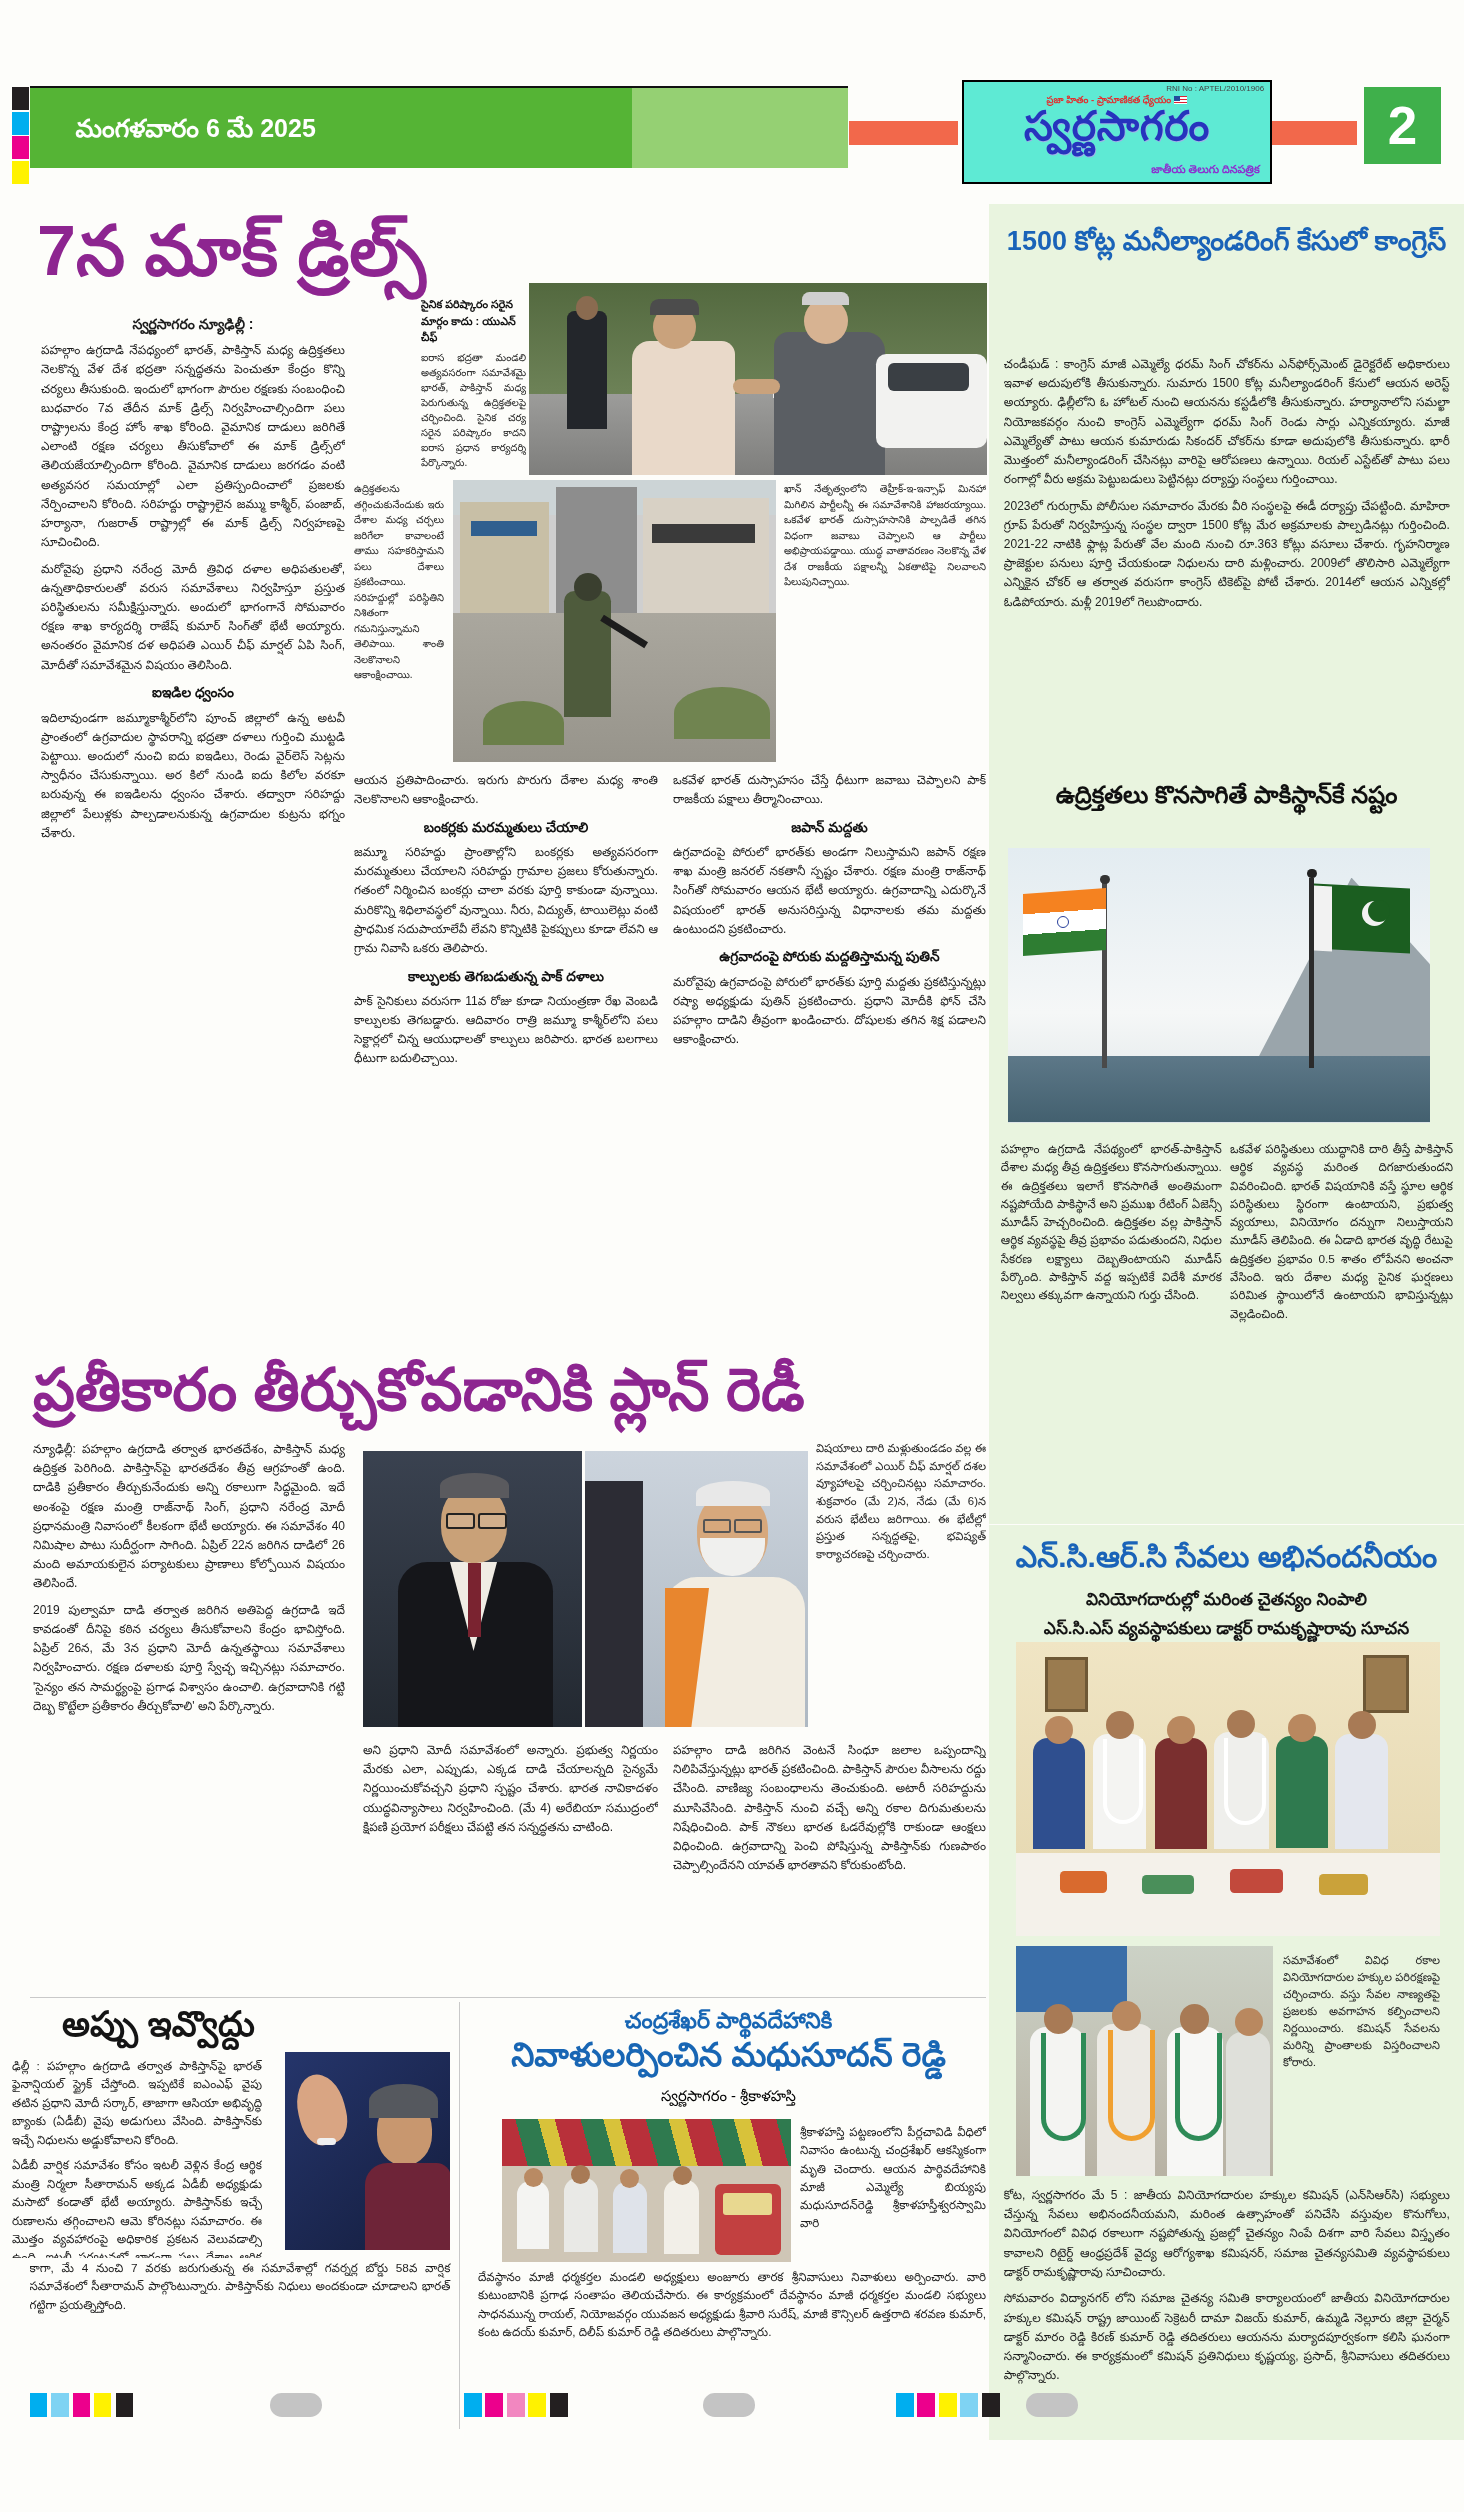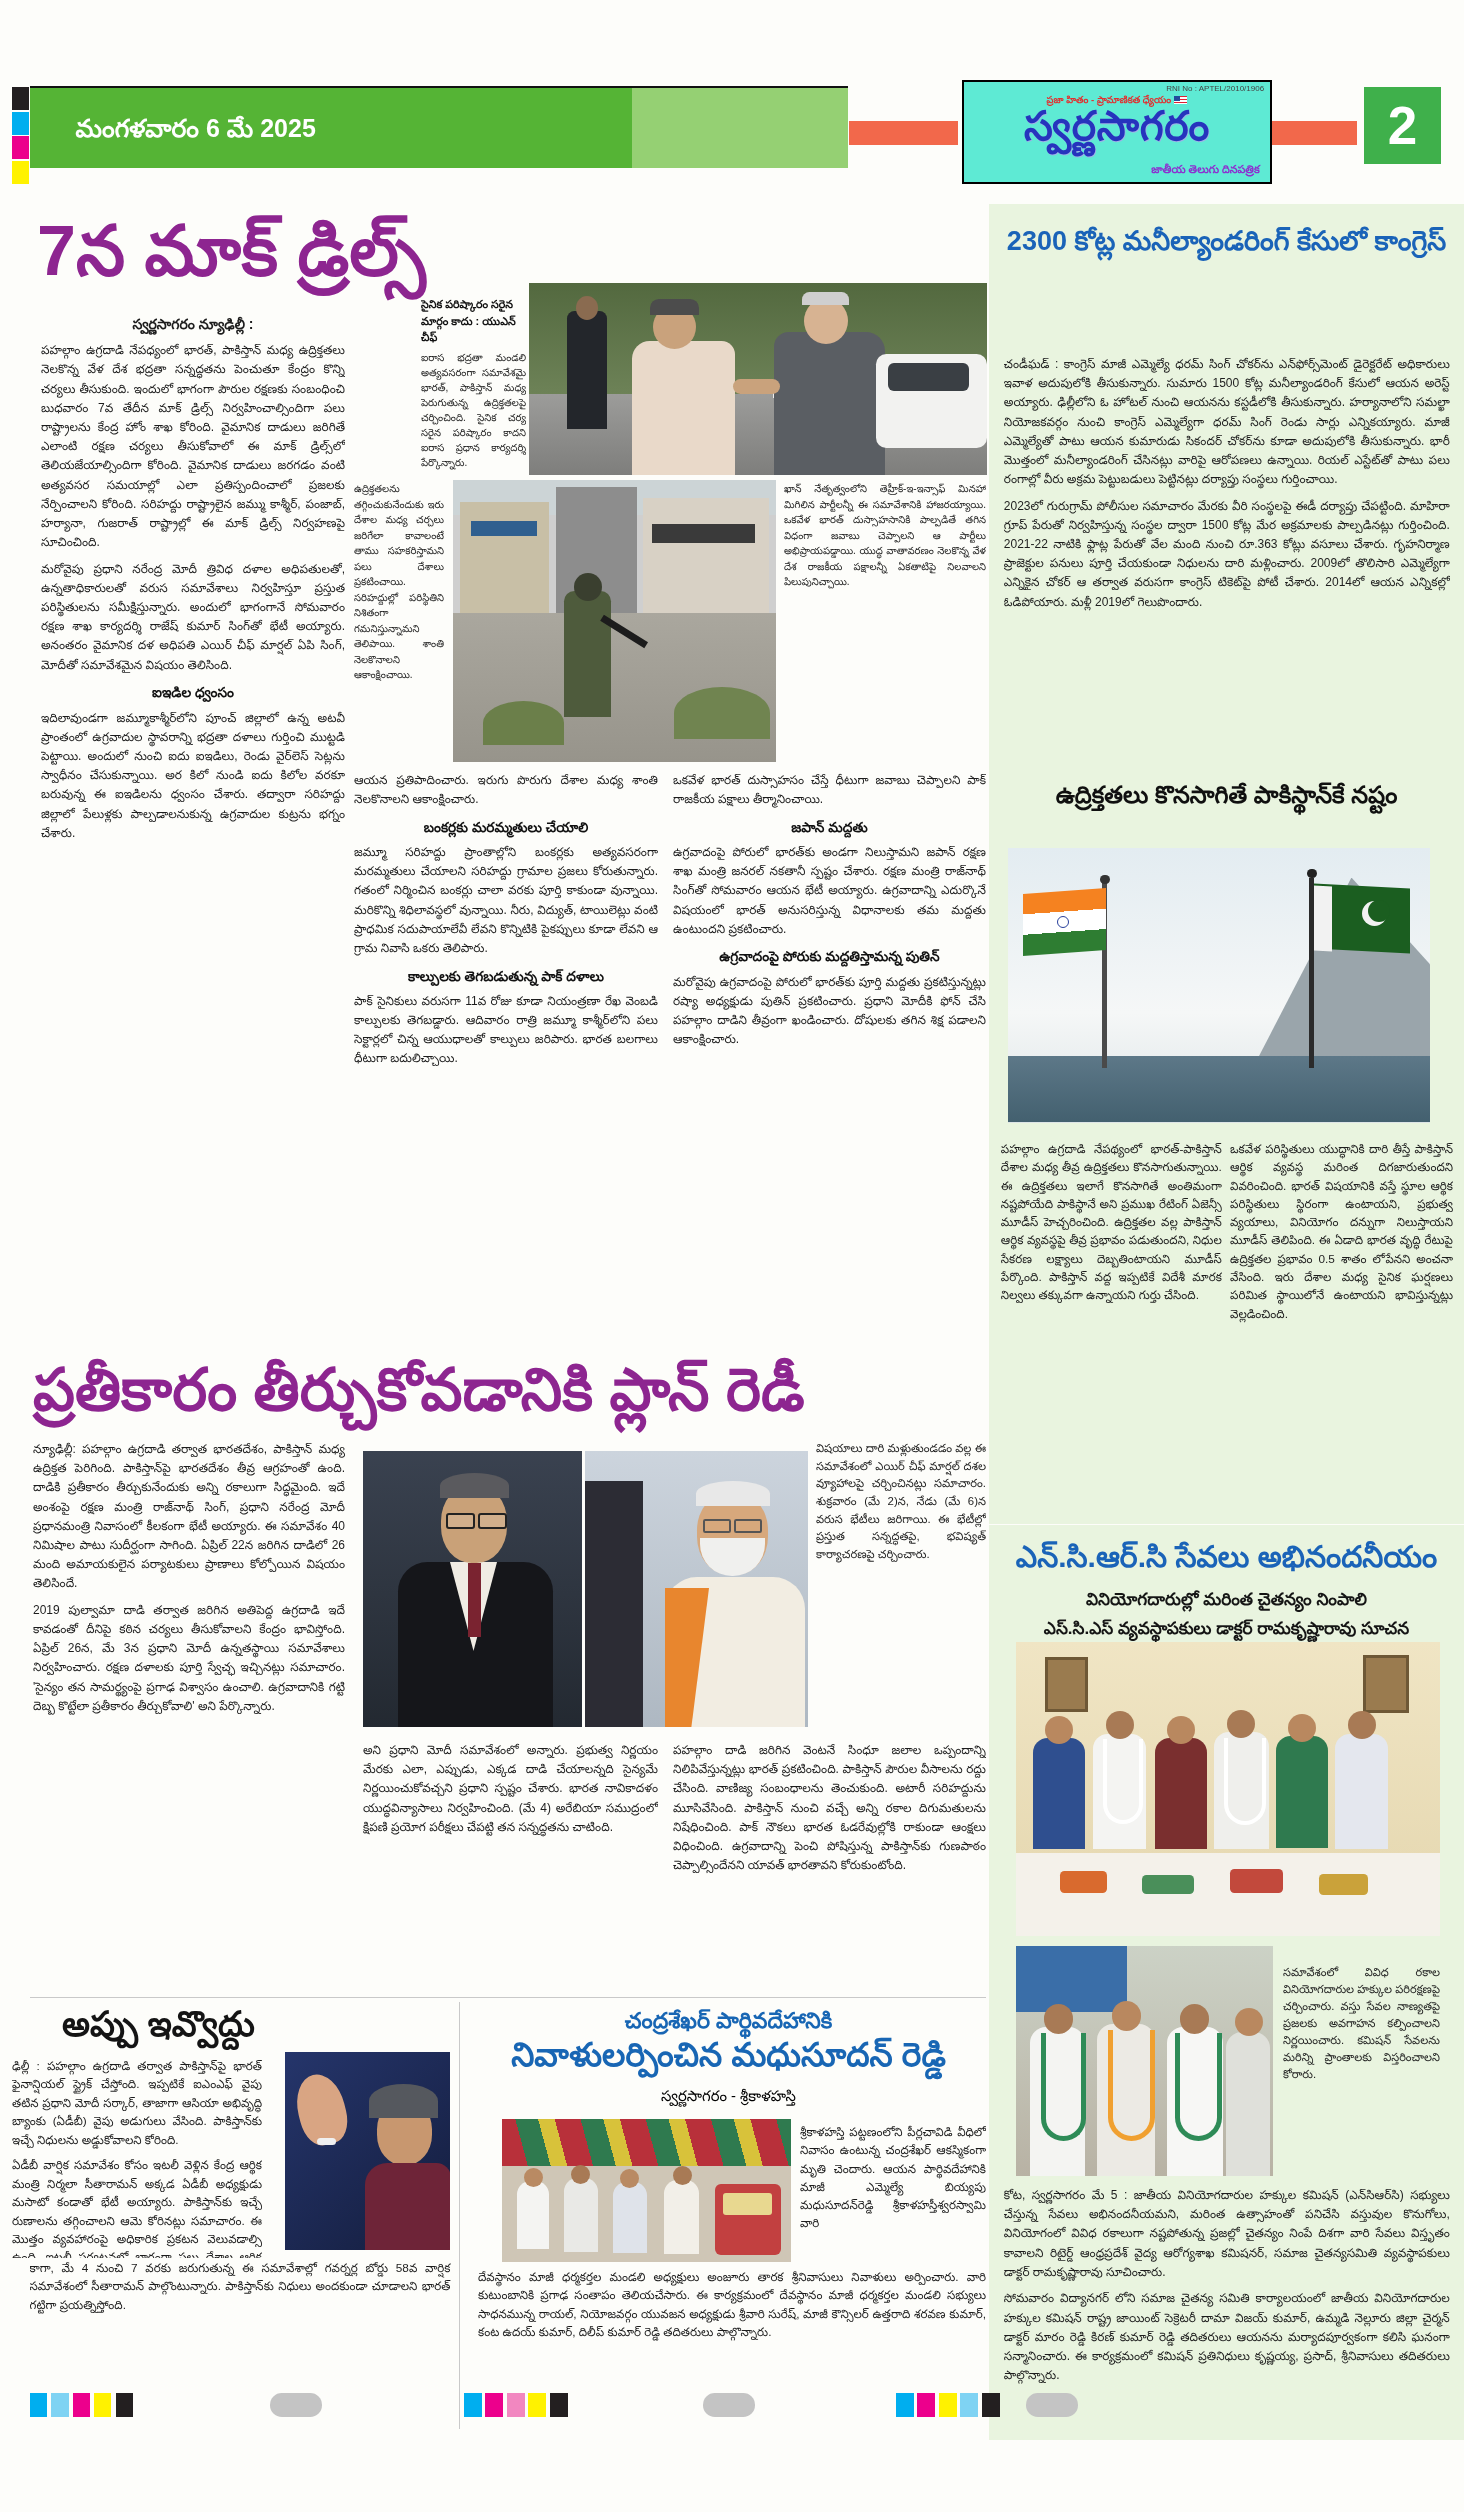--- a/index.html
+++ b/index.html
@@ -135,21 +135,21 @@
 
   <div class="col" style="left:673px;top:771px;width:313px;height:563px;">
     <p>ఒకవేళ భారత్ దుస్సాహసం చేస్తే ధీటుగా జవాబు చెప్పాలని పాక్ రాజకీయ పక్షాలు తీర్మానించాయి.</p>
     <div class="subhead">జపాన్ మద్దతు</div>
     <p>ఉగ్రవాదంపై పోరులో భారత్‌కు అండగా నిలుస్తామని జపాన్ రక్షణ శాఖ మంత్రి జనరల్ నకతానీ స్పష్టం చేశారు. రక్షణ మంత్రి రాజ్‌నాథ్ సింగ్‌తో సోమవారం ఆయన భేటీ అయ్యారు. ఉగ్రవాదాన్ని ఎదుర్కొనే విషయంలో భారత్ అనుసరిస్తున్న విధానాలకు తమ మద్దతు ఉంటుందని ప్రకటించారు.</p>
     <div class="subhead">ఉగ్రవాదంపై పోరుకు మద్దతిస్తామన్న పుతిన్</div>
     <p>మరోవైపు ఉగ్రవాదంపై పోరులో భారత్‌కు పూర్తి మద్దతు ప్రకటిస్తున్నట్లు రష్యా అధ్యక్షుడు పుతిన్ ప్రకటించారు. ప్రధాని మోదీకి ఫోన్ చేసి పహల్గాం దాడిని తీవ్రంగా ఖండించారు. దోషులకు తగిన శిక్ష పడాలని ఆకాంక్షించారు.</p>
   </div>
 
   <div class="abs greenbox" style="left:989px;top:204px;width:475px;height:1320px;">
-    <div style="padding-top:17.7px;text-align:center;font-size:27px;line-height:1.45;" class="blue-h">2300 కోట్ల మనీల్యాండరింగ్ కేసులో కాంగ్రెస్</div>
+    <div style="padding-top:17.7px;text-align:center;font-size:27px;line-height:1.45;" class="blue-h">1500 కోట్ల మనీల్యాండరింగ్ కేసులో కాంగ్రెస్</div>
     <div class="col" style="left:14.8px;top:109px;width:446px;height:453px;position:absolute;margin-top:42px;">
       <p>చండీఘడ్ : కాంగ్రెస్ మాజీ ఎమ్మెల్యే ధరమ్ సింగ్ చోకర్‌ను ఎన్‌ఫోర్స్‌మెంట్ డైరెక్టరేట్ అధికారులు ఇవాళ అదుపులోకి తీసుకున్నారు. సుమారు 1500 కోట్ల మనీల్యాండరింగ్ కేసులో ఆయన అరెస్ట్ అయ్యారు. ఢిల్లీలోని ఓ హోటల్ నుంచి ఆయనను కస్టడీలోకి తీసుకున్నారు. హర్యానాలోని సమల్ఖా నియోజకవర్గం నుంచి కాంగ్రెస్ ఎమ్మెల్యేగా ధరమ్ సింగ్ రెండు సార్లు ఎన్నికయ్యారు. మాజీ ఎమ్మెల్యేతో పాటు ఆయన కుమారుడు సికందర్ చోకర్‌ను కూడా అదుపులోకి తీసుకున్నారు. భారీ మొత్తంలో మనీల్యాండరింగ్ చేసినట్లు వారిపై ఆరోపణలు ఉన్నాయి. రియల్ ఎస్టేట్‌తో పాటు పలు రంగాల్లో వీరు అక్రమ పెట్టుబడులు పెట్టినట్లు దర్యాప్తు సంస్థలు గుర్తించాయి.</p>
       <p>2023లో గురుగ్రామ్ పోలీసుల సమాచారం మేరకు వీరి సంస్థలపై ఈడీ దర్యాప్తు చేపట్టింది. మాహిరా గ్రూప్ పేరుతో నిర్వహిస్తున్న సంస్థల ద్వారా 1500 కోట్ల మేర అక్రమాలకు పాల్పడినట్లు గుర్తించింది. 2021-22 నాటికి ఫ్లాట్ల పేరుతో వేల మంది నుంచి రూ.363 కోట్లు వసూలు చేశారు. గృహనిర్మాణ ప్రాజెక్టుల పనులు పూర్తి చేయకుండా నిధులను దారి మళ్లించారు. 2009లో తొలిసారి ఎమ్మెల్యేగా ఎన్నికైన చోకర్ ఆ తర్వాత వరుసగా కాంగ్రెస్ టికెట్‌పై పోటీ చేశారు. 2014లో ఆయన ఎన్నికల్లో ఓడిపోయారు. మళ్లీ 2019లో గెలుపొందారు.</p>
     </div>
     <div class="abs" style="left:0;top:577px;width:100%;text-align:center;font-size:24px;font-weight:800;color:#101010;">ఉద్రిక్తతలు కొనసాగితే పాకిస్థాన్‌కే నష్టం</div>
 
     <div class="ph" style="left:19px;top:644px;width:422px;height:275px;">
       <div class="s" style="left:0;top:0;width:100%;height:100%;background:linear-gradient(180deg,#e3ecf1,#f5f7f7 60%,#dde4e6);"></div>
       <div class="s" style="left:244px;top:29.5px;width:221px;height:192px;background:#9aa5ab;clip-path:polygon(0 100%,45% 0,100% 70%,100% 100%);"></div>
       <div class="s" style="left:0;top:208px;width:100%;height:66px;background:linear-gradient(180deg,#5d7888,#43606f);"></div>
@@ -300,21 +300,21 @@
       <div class="s" style="left:81px;top:78px;width:58px;height:152px;background:#eceae4;border-radius:16px 16px 0 0;"></div>
       <div class="s" style="left:96px;top:55px;width:29.5px;height:29.5px;background:#b9885f;border-radius:50%;"></div>
       <div class="s" style="left:92px;top:84px;width:37px;height:106px;border:5.2px solid #f0a030;border-top:none;border-radius:0 0 29.5px 29.5px;"></div>
       <div class="s" style="left:151px;top:81px;width:56px;height:149px;background:#f7f7f5;border-radius:16px 16px 0 0;"></div>
       <div class="s" style="left:164px;top:58px;width:29.5px;height:29.5px;background:#a87a55;border-radius:50%;"></div>
       <div class="s" style="left:159px;top:87px;width:37px;height:103px;border:5.2px solid #2e8b57;border-top:none;border-radius:0 0 29.5px 29.5px;"></div>
       <div class="s" style="left:210px;top:86px;width:44px;height:145px;background:#dfe0da;border-radius:16px 16px 0 0;"></div>
       <div class="s" style="left:219px;top:62px;width:28px;height:28px;background:#b9885f;border-radius:50%;"></div>
     </div>
 
-    <div class="col" style="left:294px;top:439px;width:157px;height:221px;position:absolute;font-size:11.3px;line-height:1.5;">
+    <div class="col" style="left:294px;top:427px;width:157px;height:221px;position:absolute;font-size:11.3px;line-height:1.5;font-family:Liberation Serif, serif;">
       <p>సమావేశంలో వివిధ రకాల వినియోగదారుల హక్కుల పరిరక్షణపై చర్చించారు. వస్తు సేవల నాణ్యతపై ప్రజలకు అవగాహన కల్పించాలని నిర్ణయించారు. కమిషన్ సేవలను మరిన్ని ప్రాంతాలకు విస్తరించాలని కోరారు.</p>
     </div>
 
     <div class="col" style="left:14.8px;top:661px;width:446px;height:244px;position:absolute;">
       <p>కోట, స్వర్ణసాగరం మే 5 : జాతీయ వినియోగదారుల హక్కుల కమిషన్ (ఎన్‌సిఆర్‌సి) సభ్యులు చేస్తున్న సేవలు అభినందనీయమని, మరింత ఉత్సాహంతో పనిచేసి వస్తువుల కొనుగోలు, వినియోగంలో వివిధ రకాలుగా నష్టపోతున్న ప్రజల్లో చైతన్యం నింపే దిశగా వారి సేవలు విస్తృతం కావాలని రిటైర్డ్ ఆంధ్రప్రదేశ్ వైద్య ఆరోగ్యశాఖ కమిషనర్, సమాజ చైతన్యసమితి వ్యవస్థాపకులు డాక్టర్ రామకృష్ణారావు సూచించారు.</p>
       <p>సోమవారం విద్యానగర్ లోని సమాజ చైతన్య సమితి కార్యాలయంలో జాతీయ వినియోగదారుల హక్కుల కమిషన్ రాష్ట్ర జాయింట్ సెక్రెటరీ దామా విజయ్ కుమార్, ఉమ్మడి నెల్లూరు జిల్లా చైర్మన్ డాక్టర్ మారం రెడ్డి కిరణ్ కుమార్ రెడ్డి తదితరులు ఆయనను మర్యాదపూర్వకంగా కలిసి ఘనంగా సన్మానించారు. ఈ కార్యక్రమంలో కమిషన్ ప్రతినిధులు కృష్ణయ్య, ప్రసాద్, శ్రీనివాసులు తదితరులు పాల్గొన్నారు.</p>
     </div>
   </div>
 
   <div class="abs" style="left:29.5px;top:2393px;width:103px;height:24px;">

